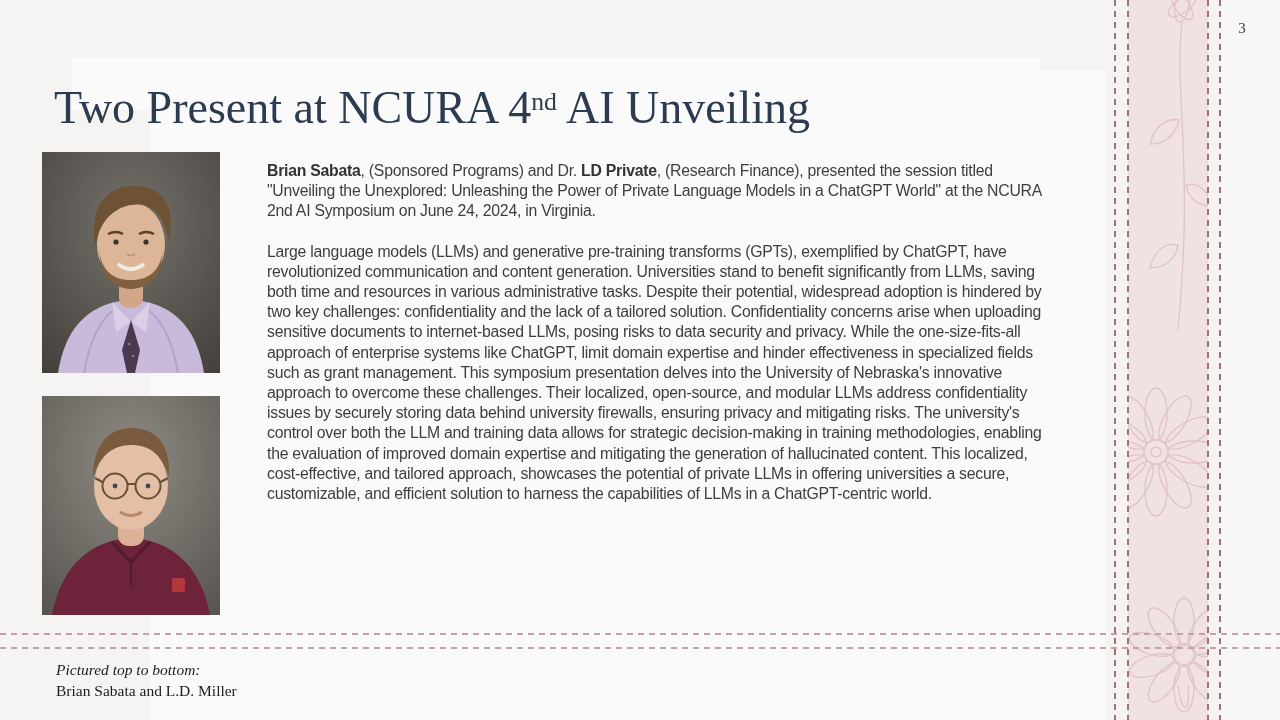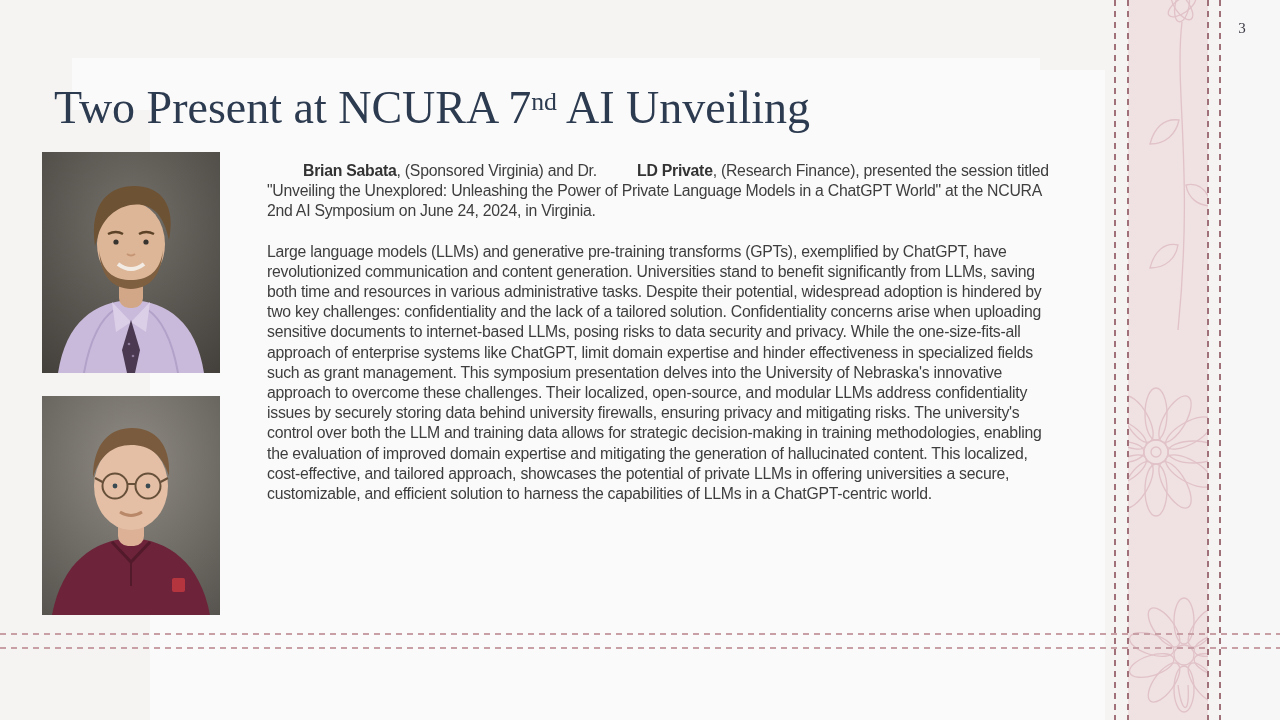--- a/index.html
+++ b/index.html
@@ -39,21 +39,21 @@
   .photo{position:absolute;left:42px;width:178px;overflow:hidden;background:#55514c;}
   .photo.p1{top:152px;height:221px;}
   .photo.p2{top:396px;height:219px;}
   .photo svg{display:block;}
 
   .body-text{
     position:absolute;left:267px;top:161px;width:788px;
     font-size:15.8px;line-height:20.2px;letter-spacing:-0.25px;color:#3e3e3e;
   }
   .body-text p{margin:0 0 20px 0;}
-  .body-text b{font-weight:700;color:#333;margin-left:36px;}
+  .body-text b{font-weight:700;color:#333;}
 
   .caption{position:absolute;left:56px;top:659px;font-family:"Liberation Serif",serif;color:#1d1d1d;}
   .caption .cap-head{font-style:italic;font-size:15.5px;line-height:21px;}
   .caption .cap-names{font-style:normal;font-size:15.5px;line-height:21px;}
 </style>
 </head>
 <body>
 
 <div class="slide">
 
@@ -117,21 +117,21 @@
 
   <div class="vdash v1"></div>
   <div class="vdash v2"></div>
   <div class="vdash v3"></div>
   <div class="vdash v4"></div>
   <div class="hdash h1"></div>
   <div class="hdash h2"></div>
 
   <div class="page-number">3</div>
 
-  <h1 class="slide-title"><span>Two Present at NCURA 7</span><span class="sup">nd</span><span> AI Unveiling</span></h1>
+  <h1 class="slide-title"><span>Two Present at NCURA 4</span><span class="sup">nd</span><span> AI Unveiling</span></h1>
 
   <div class="photo p1">
     <svg width="178" height="221" viewBox="0 0 178 221">
       <defs>
         <radialGradient id="pg1" cx="50%" cy="32%" r="90%">
           <stop offset="0%" stop-color="#74706a"></stop>
           <stop offset="100%" stop-color="#403d38"></stop>
         </radialGradient>
       </defs>
       <rect width="178" height="221" fill="url(#pg1)"></rect>
@@ -191,20 +191,22 @@
       <path d="M60.5 86 L 53 82" stroke="#67503a" stroke-width="2"></path>
       <path d="M118.5 86 L 126 82" stroke="#67503a" stroke-width="2"></path>
 
       <circle cx="73" cy="90" r="2.4" fill="#3a4a52"></circle>
       <circle cx="106" cy="90" r="2.4" fill="#3a4a52"></circle>
       <path d="M78 116 Q 89 123 100 116" stroke="#b98868" stroke-width="3" fill="none"></path>
     </svg>
   </div>
 
   <div class="body-text">
-    <p><b>Brian Sabata</b><span>, (Sponsored Virginia) and Dr. </span><b>LD Private</b><span>, (Research Finance), presented the session titled "Unveiling the Unexplored: Unleashing the Power of Private Language Models in a ChatGPT World" at the NCURA 2nd AI Symposium on June 24, 2024, in Virginia.</span></p>
+    <p><b>Brian Sabata</b><span>, (Sponsored Programs) and Dr. </span><b>LD Private</b><span>, (Research Finance), presented the session titled "Unveiling the Unexplored: Unleashing the Power of Private Language Models in a ChatGPT World" at the NCURA 2nd AI Symposium on June 24, 2024, in Virginia.</span></p>
     <p>Large language models (LLMs) and generative pre-training transforms (GPTs), exemplified by ChatGPT, have revolutionized communication and content generation. Universities stand to benefit significantly from LLMs, saving both time and resources in various administrative tasks. Despite their potential, widespread adoption is hindered by two key challenges: confidentiality and the lack of a tailored solution. Confidentiality concerns arise when uploading sensitive documents to internet-based LLMs, posing risks to data security and privacy. While the one-size-fits-all approach of enterprise systems like ChatGPT, limit domain expertise and hinder effectiveness in specialized fields such as grant management. This symposium presentation delves into the University of Nebraska's innovative approach to overcome these challenges. Their localized, open-source, and modular LLMs address confidentiality issues by securely storing data behind university firewalls, ensuring privacy and mitigating risks. The university's control over both the LLM and training data allows for strategic decision-making in training methodologies, enabling the evaluation of improved domain expertise and mitigating the generation of hallucinated content. This localized, cost-effective, and tailored approach, showcases the potential of private LLMs in offering universities a secure, customizable, and efficient solution to harness the capabilities of LLMs in a ChatGPT-centric world.</p>
   </div>
 
   <div class="caption">
+    <div class="cap-head">Pictured top to bottom:</div>
+    <div class="cap-names">Brian Sabata and L.D. Miller</div>
   </div>
 
 </div>
 
 </body></html>

